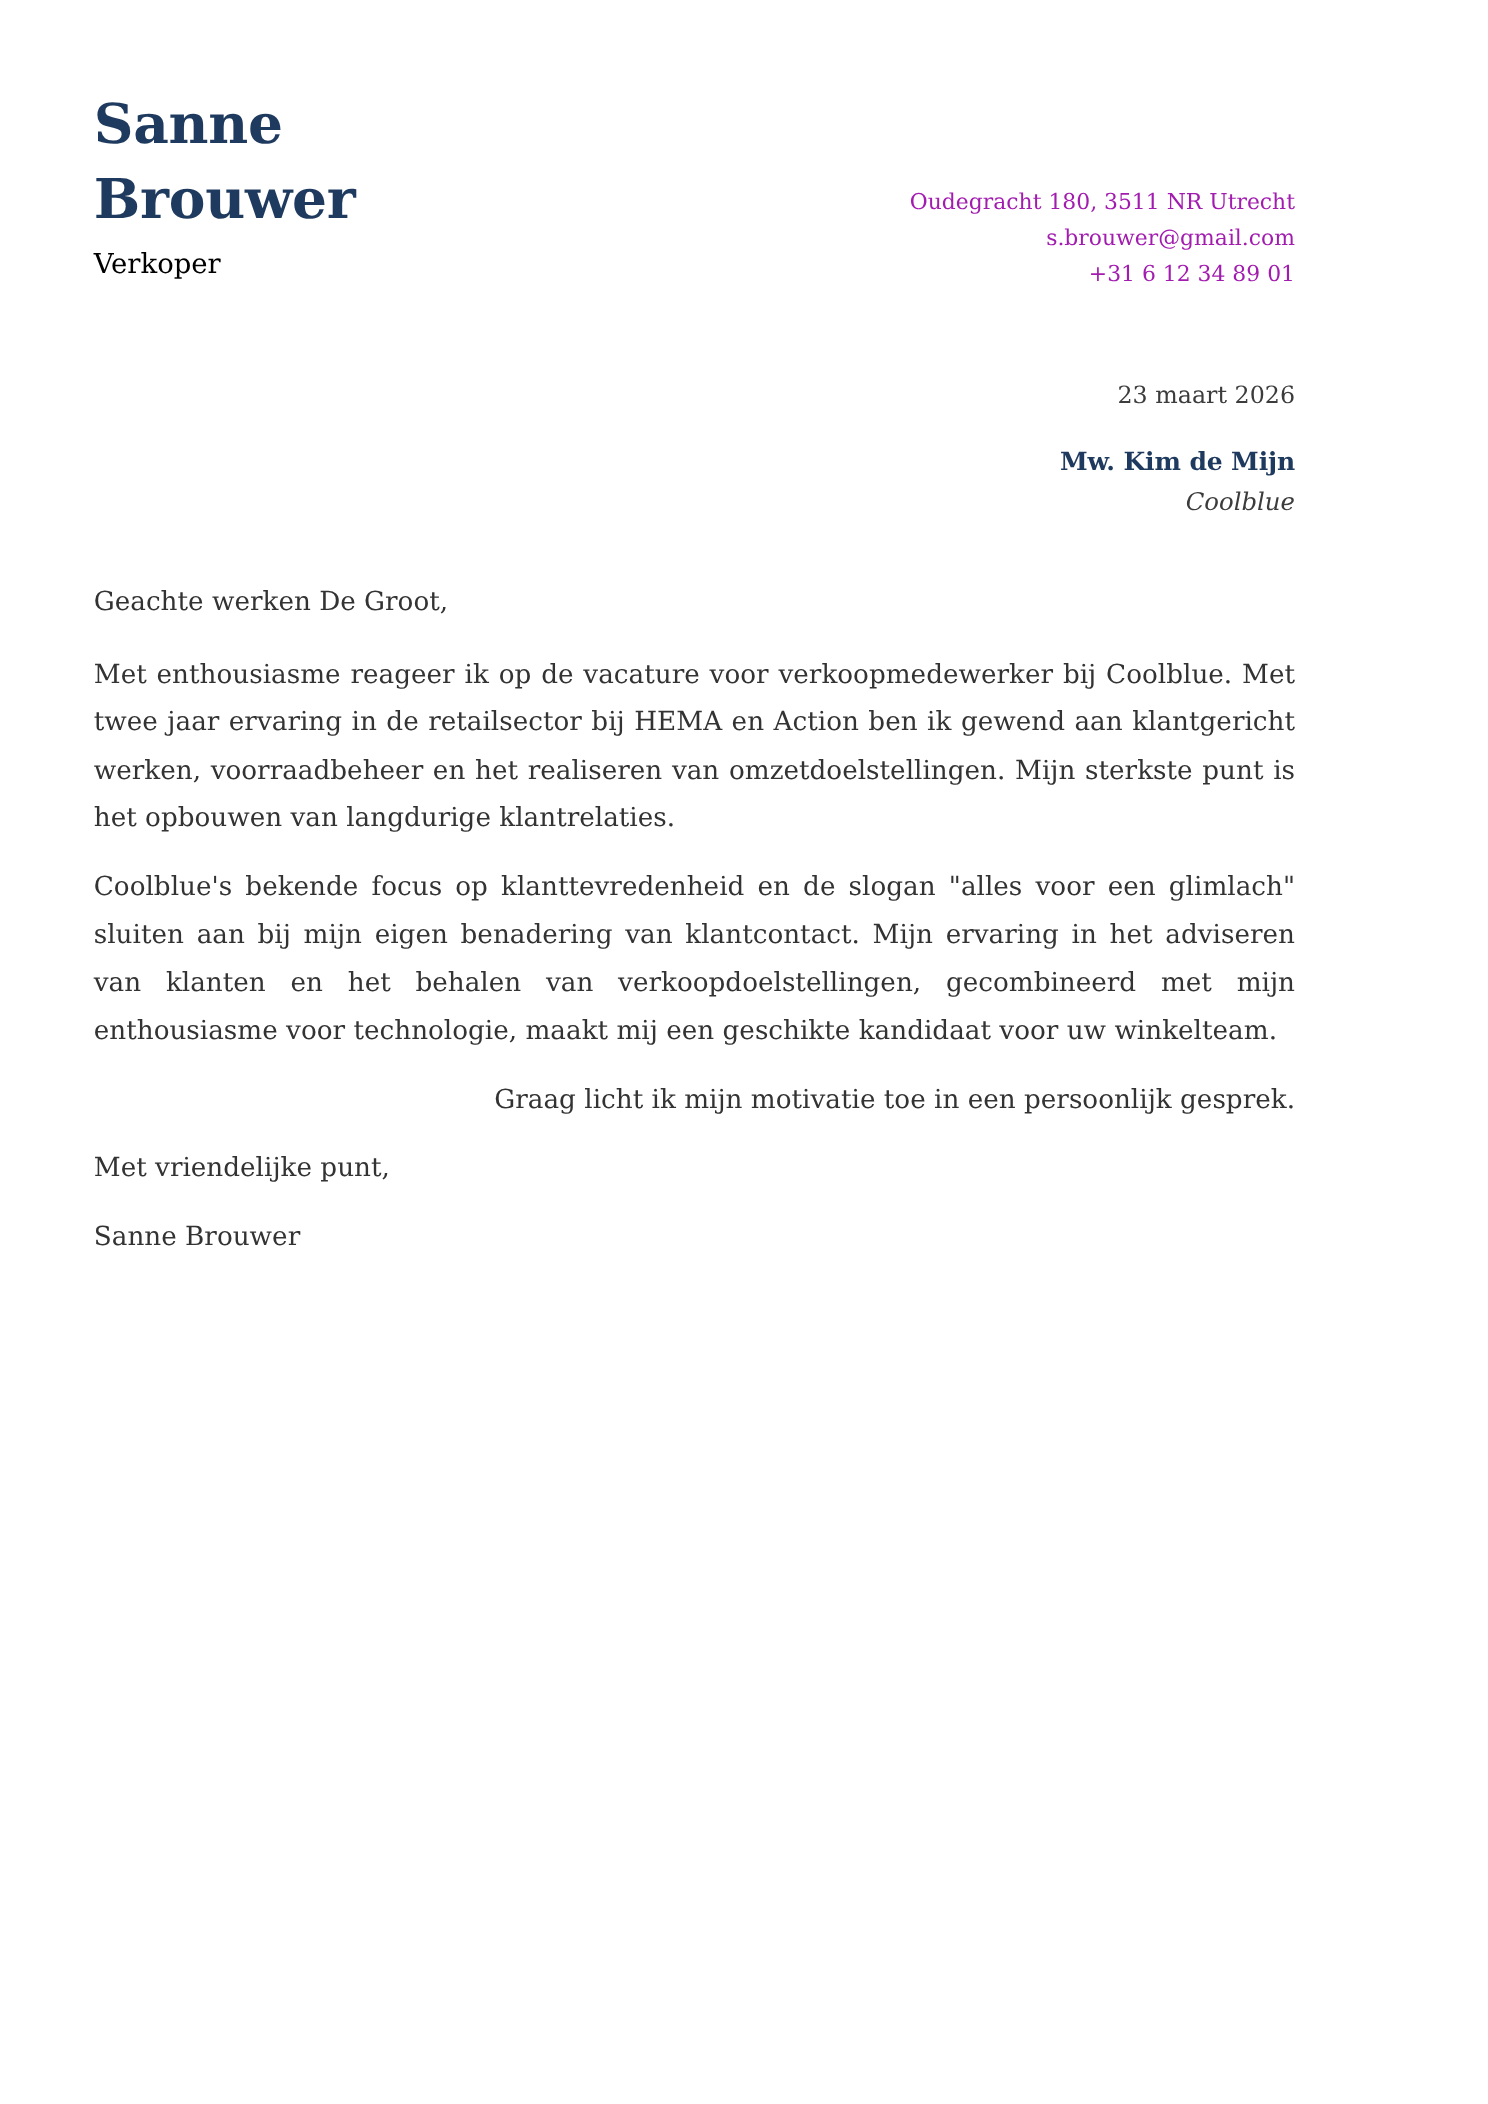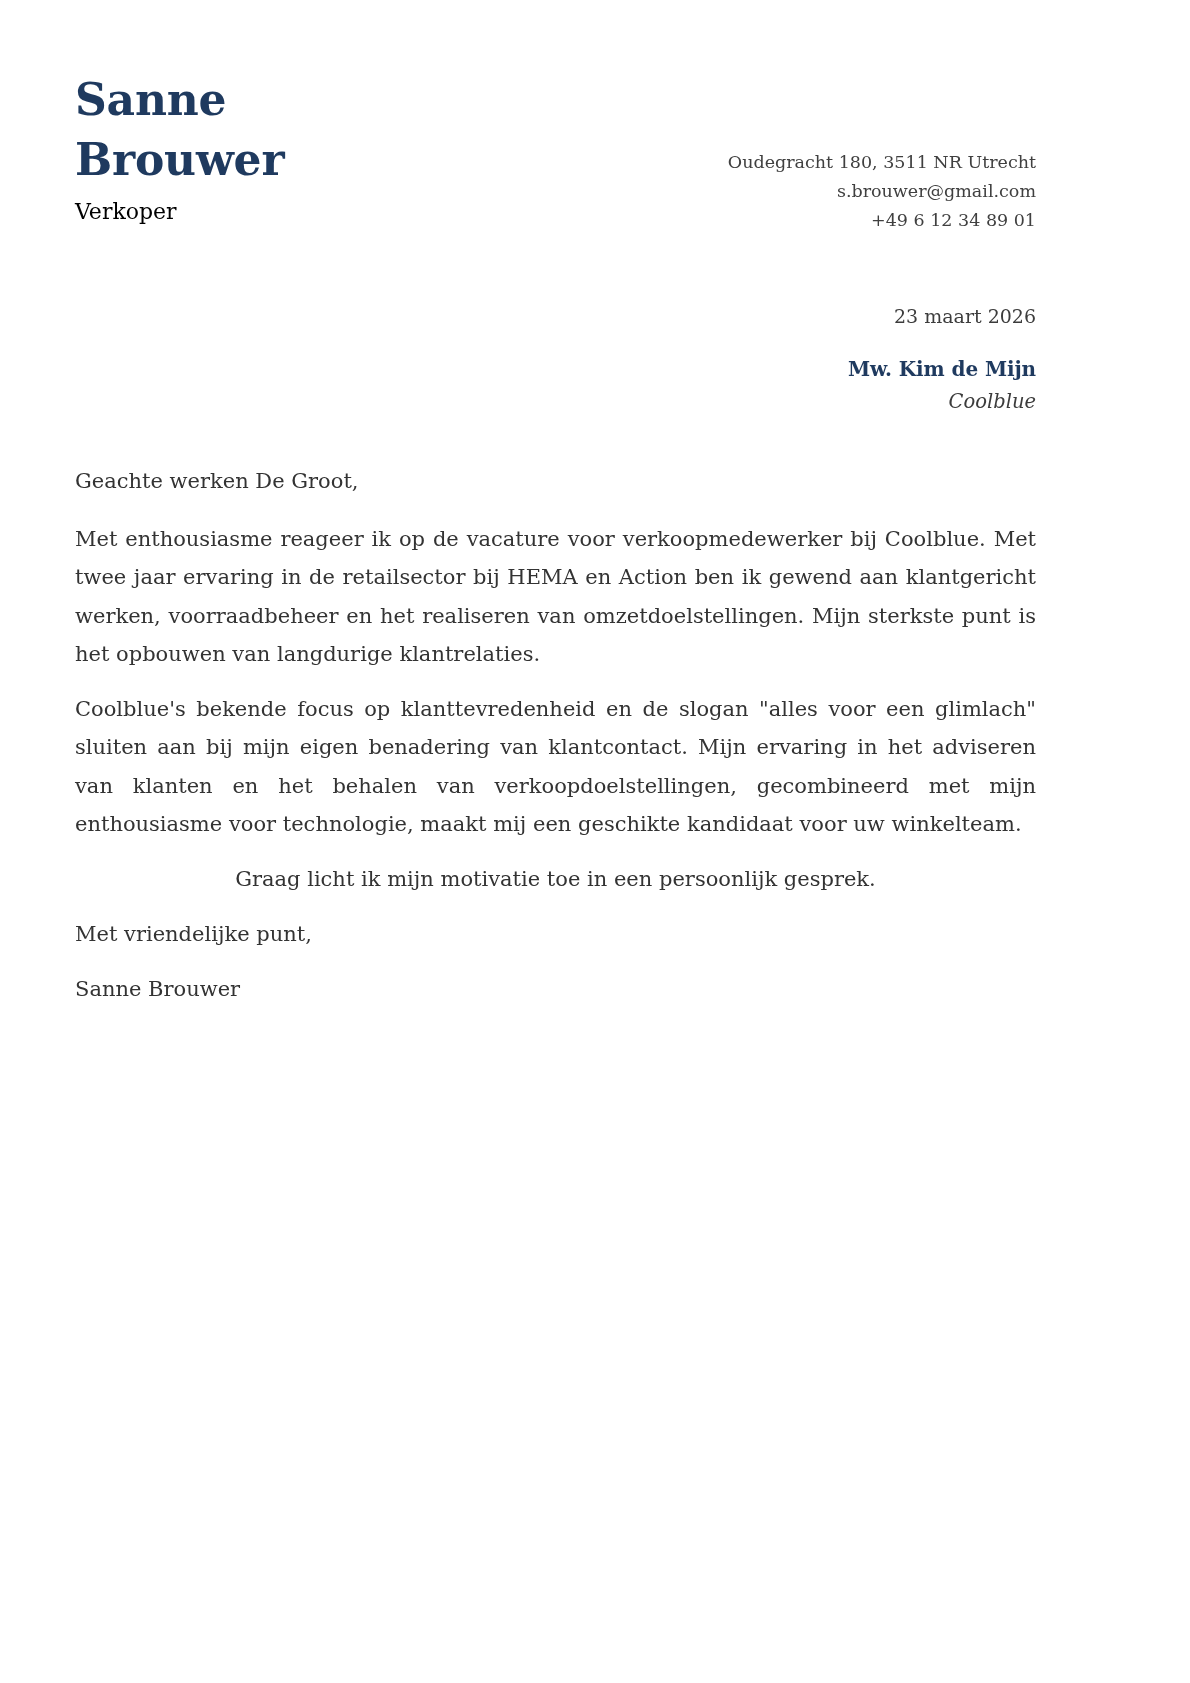--- a/index.html
+++ b/index.html
@@ -52,21 +52,21 @@
     color: #000000;
     margin-top: 8px;
     font-weight: 400;
   }
   .contact-block {
     text-align: right;
     margin-top: 78px;
     font-family: "DejaVu Serif", serif;
     font-size: 17.5px;
     line-height: 1.66;
-    color: #404040;
+    color: #a21caf;
     white-space: nowrap;
   }
   .contact-line { display: block; }
 
   
   .meta {
     margin-top: 62px;
     text-align: right;
   }
   .date {
@@ -106,21 +106,21 @@
   }
   .para {
     font-family: "DejaVu Serif", serif;
     font-size: 21px;
     line-height: 1.82;
     color: #333333;
     text-align: justify;
     margin: 0 0 17px 0;
     hyphens: none;
   }
-  .para.flush { text-align: center; }
+  .para.flush { text-align: right; }
   .closing {
     font-family: "DejaVu Serif", serif;
     font-size: 21px;
     line-height: 1.82;
     color: #333333;
     margin: 0 0 17px 0;
   }
   .signature {
     font-family: "DejaVu Serif", serif;
     font-size: 21px;
@@ -137,21 +137,21 @@
   <div class="header">
 
     <div class="identity">
       <h1 class="name">Sanne Brouwer</h1>
       <div class="job-title">Verkoper</div>
     </div>
 
     <div class="contact-block">
       <span class="contact-line">Oudegracht 180, 3511 NR Utrecht</span>
       <span class="contact-line">s.brouwer@gmail.com</span>
-      <span class="contact-line">+49 6 12 34 89 01</span>
+      <span class="contact-line">+31 6 12 34 89 01</span>
     </div>
 
   </div>
 
   <div class="meta">
     <div class="date">23 maart 2026</div>
     <div class="recipient-name">Mw. Kim de Mijn</div>
     <div class="recipient-company">Coolblue</div>
   </div>
 

